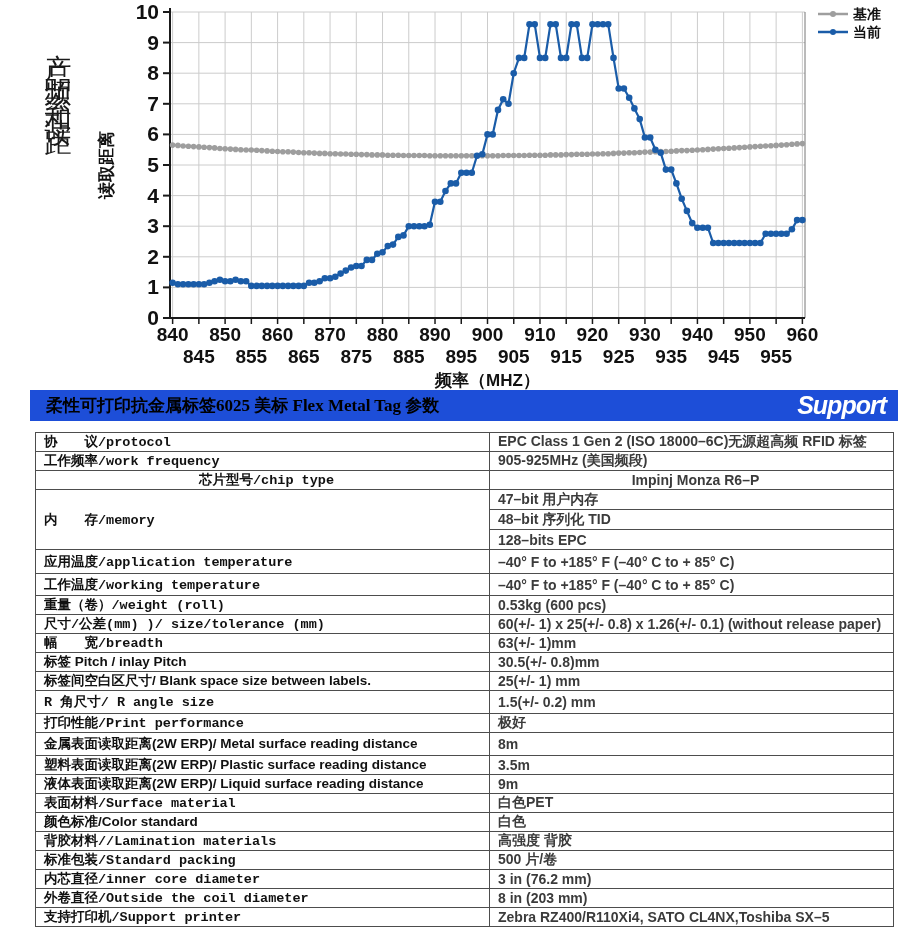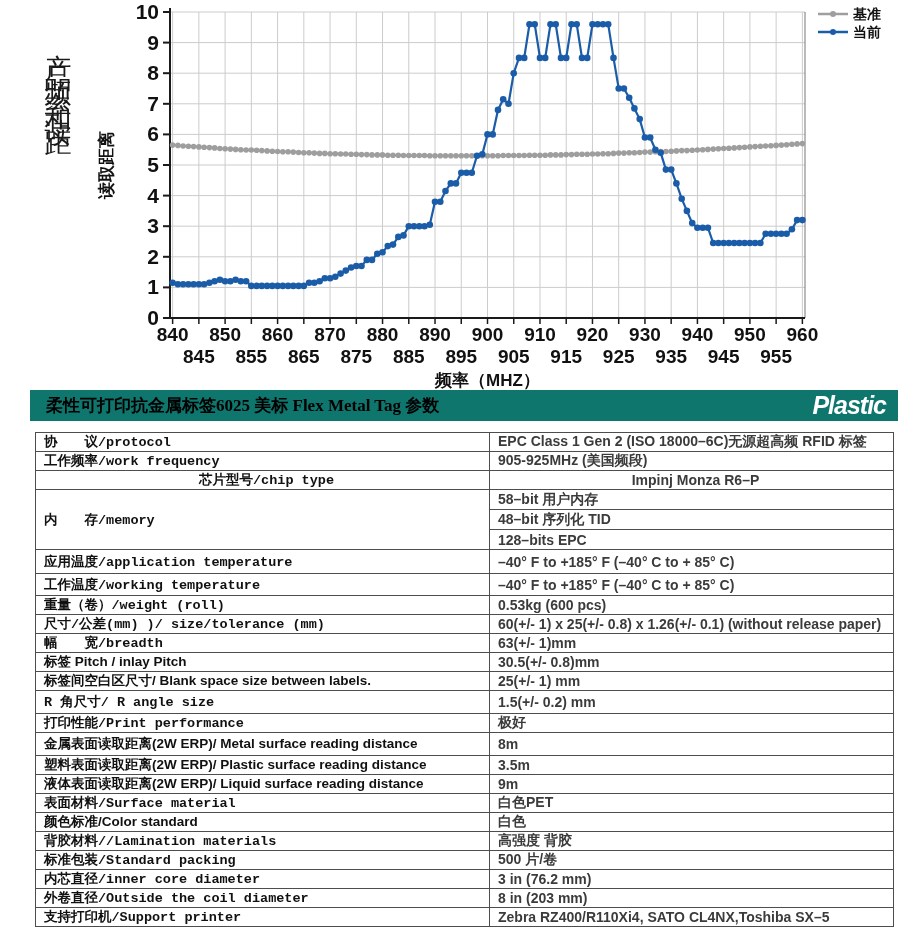--- a/index.html
+++ b/index.html
@@ -421,42 +421,42 @@
         <line x1="818" y1="14" x2="848" y2="14" stroke="#9E9E9E" stroke-width="2.5"></line>
         <circle cx="833" cy="14" r="3" fill="#9E9E9E"></circle>
         <text x="853" y="19" font-family="Liberation Sans,sans-serif" font-size="14" font-weight="bold" fill="#111">基准</text>
         <line x1="818" y1="32" x2="848" y2="32" stroke="#1A5CA8" stroke-width="2.5"></line>
         <circle cx="833" cy="32" r="3" fill="#1A5CA8"></circle>
         <text x="853" y="37" font-family="Liberation Sans,sans-serif" font-size="14" font-weight="bold" fill="#111">当前</text>
       </g>
     </svg>
 </div>
 
-<div id="banner" style="background: #0f766e;">
+<div id="banner" style="background: #1d4ed8;">
   <span id="banner-title">柔性可打印抗金属标签6025 美标 Flex Metal Tag 参数</span>
-  <span id="brand-logo">Plastic</span>
+  <span id="brand-logo">Support</span>
 </div>
 
 <table id="spec-table">
   <tbody id="spec-tbody">
       <tr style="height: 19px;">
         <td class="lbl" rowspan="1">协　　议/protocol</td>
         <td class="val">EPC Class 1 Gen 2 (ISO 18000–6C)无源超高频 RFID 标签</td>
       </tr>
       <tr style="height: 19px;">
         <td class="lbl" rowspan="1">工作频率/work frequency</td>
         <td class="val">905-925MHz (美国频段)</td>
       </tr>
       <tr style="height: 19px; text-align: center;">
         <td class="lbl" rowspan="1">芯片型号/chip type</td>
         <td class="val">Impinj Monza R6–P</td>
       </tr>
       <tr style="height: 20px;">
         <td class="lbl" rowspan="3">内　　存/memory</td>
-        <td class="val">58–bit 用户内存</td>
+        <td class="val">47–bit 用户内存</td>
       </tr>
       <tr style="height: 20px;">
         <td class="val">48–bit 序列化 TID</td>
       </tr>
       <tr style="height: 20px;">
         <td class="val">128–bits EPC</td>
       </tr>
       <tr style="height: 24px;">
         <td class="lbl" rowspan="1">应用温度/application temperature</td>
         <td class="val">–40° F to +185° F (–40° C to + 85° C)</td>

